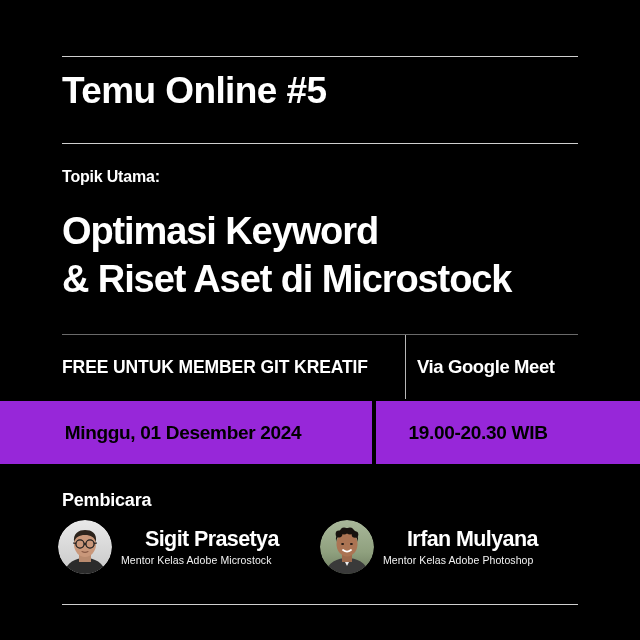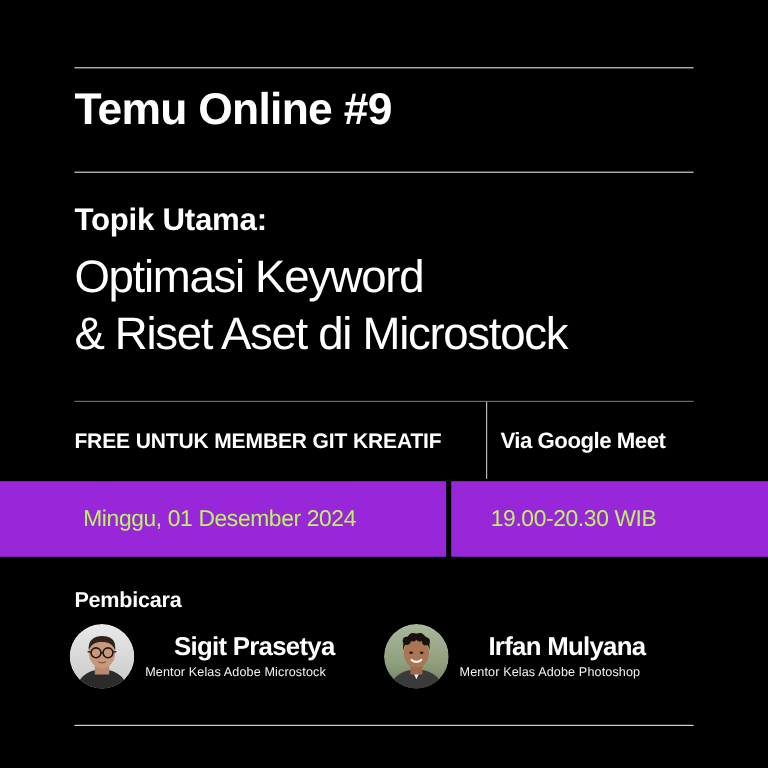--- a/index.html
+++ b/index.html
@@ -44,32 +44,32 @@
     letter-spacing: -0.6px;
     line-height: 1.0;
     white-space: nowrap;
   }
 
   
   .kicker {
     position: absolute;
     left: 62px;
     top: 168px;
-    font-size: 26px;
+    font-size: 16px;
     font-weight: 700;
     letter-spacing: -0.2px;
     white-space: nowrap;
   }
 
   .topic {
     position: absolute;
     left: 62px;
     top: 208px;
     font-size: 38px;
-    font-weight: 400;
+    font-weight: 700;
     letter-spacing: -1.1px;
     line-height: 1.25;
     white-space: nowrap;
   }
   .topic .line { display: block; }
 
   
   .rule-info { top: 334px; }
 
   .info-row {
@@ -132,24 +132,24 @@
     background: #000000;
   }
   .band-right {
     flex: 1;
     justify-content: center;
     padding-right: 60px;
     text-align: center;
   }
   .band-text {
     font-size: 19px;
-    font-weight: 400;
+    font-weight: 700;
     letter-spacing: -0.3px;
     white-space: nowrap;
-    color: #bef264;
+    color: #000000;
   }
 
   
   .speakers-label {
     position: absolute;
     left: 62px;
     top: 490px;
     font-size: 18px;
     font-weight: 700;
     letter-spacing: -0.2px;
@@ -200,21 +200,21 @@
   
   .rule-bottom { top: 604px; }
 </style>
 </head>
 <body>
 
 <div class="poster">
 
   <div class="rule rule-top"></div>
 
-  <div class="h1">Temu Online #9</div>
+  <div class="h1">Temu Online #5</div>
 
   <div class="rule rule-under-h1"></div>
 
   <div class="kicker">Topik Utama:</div>
 
   <div class="topic">
     <span class="line">Optimasi Keyword</span>
     <span class="line">&amp; Riset Aset di Microstock</span>
   </div>
 

